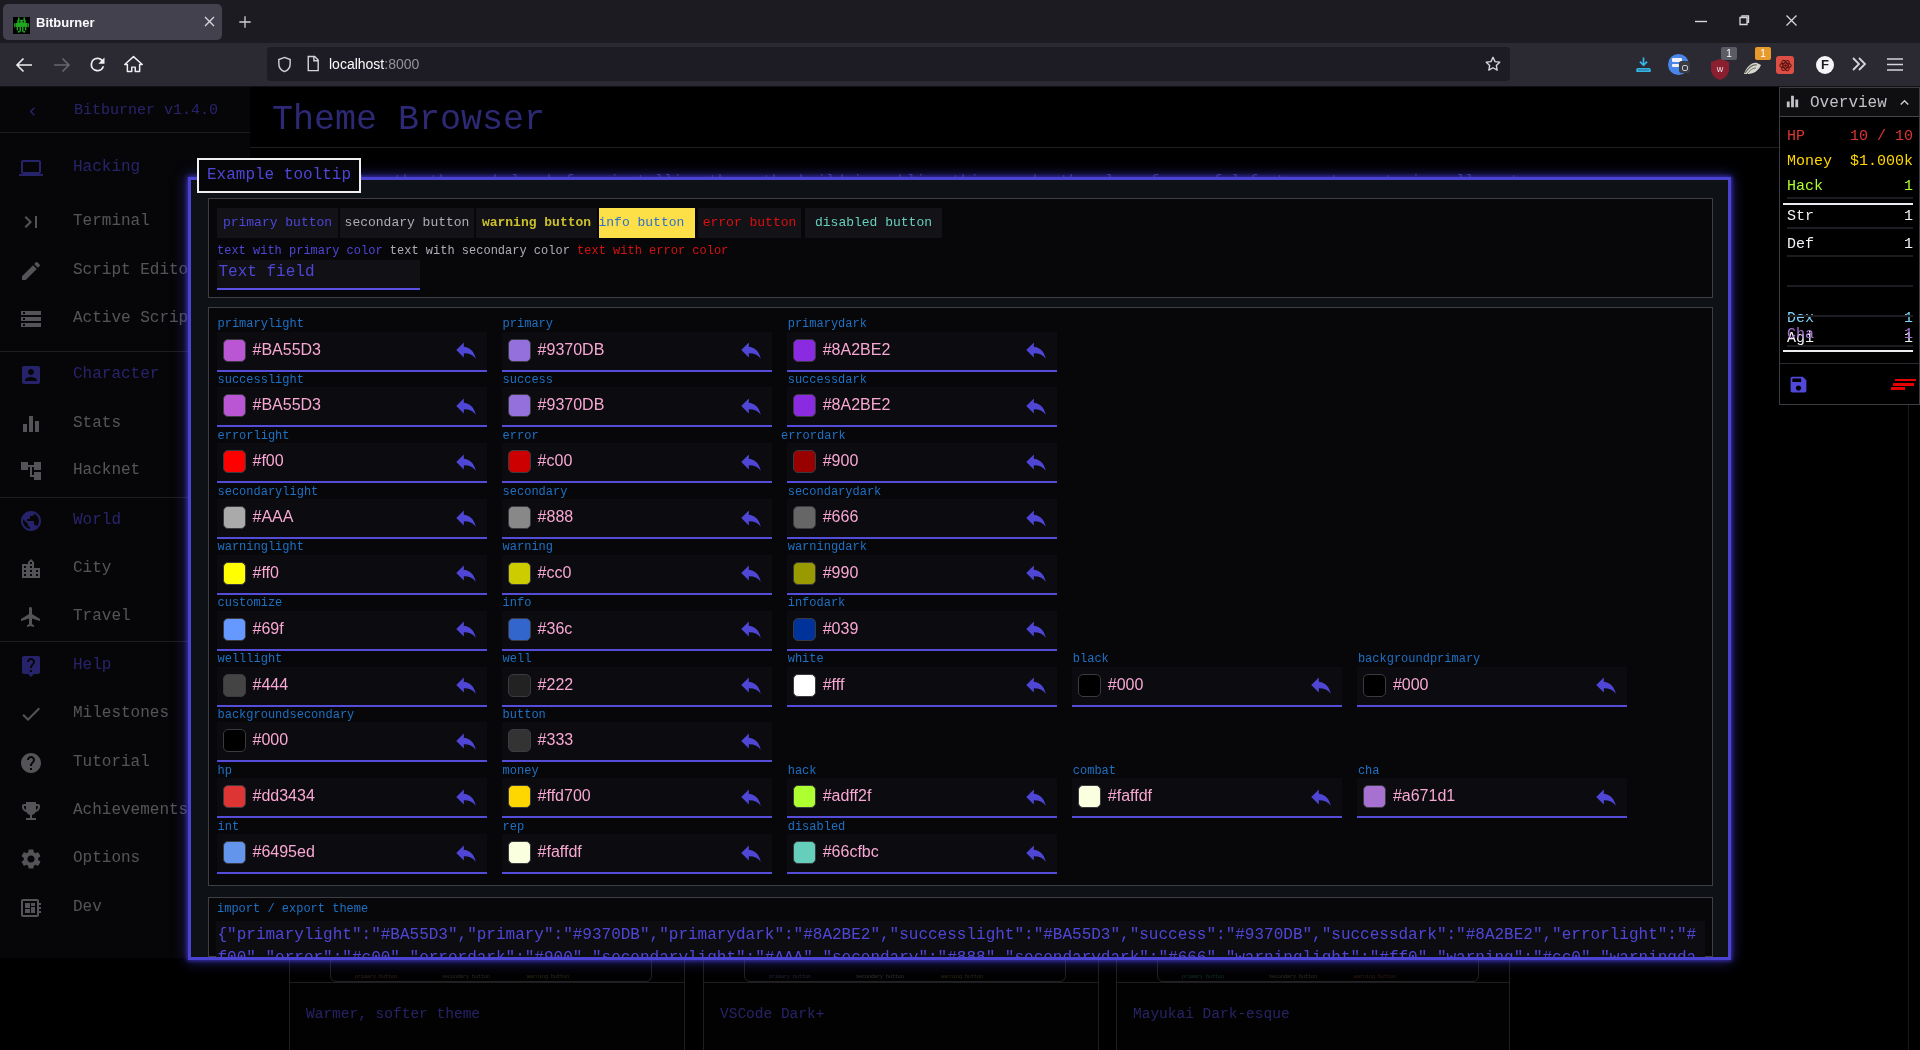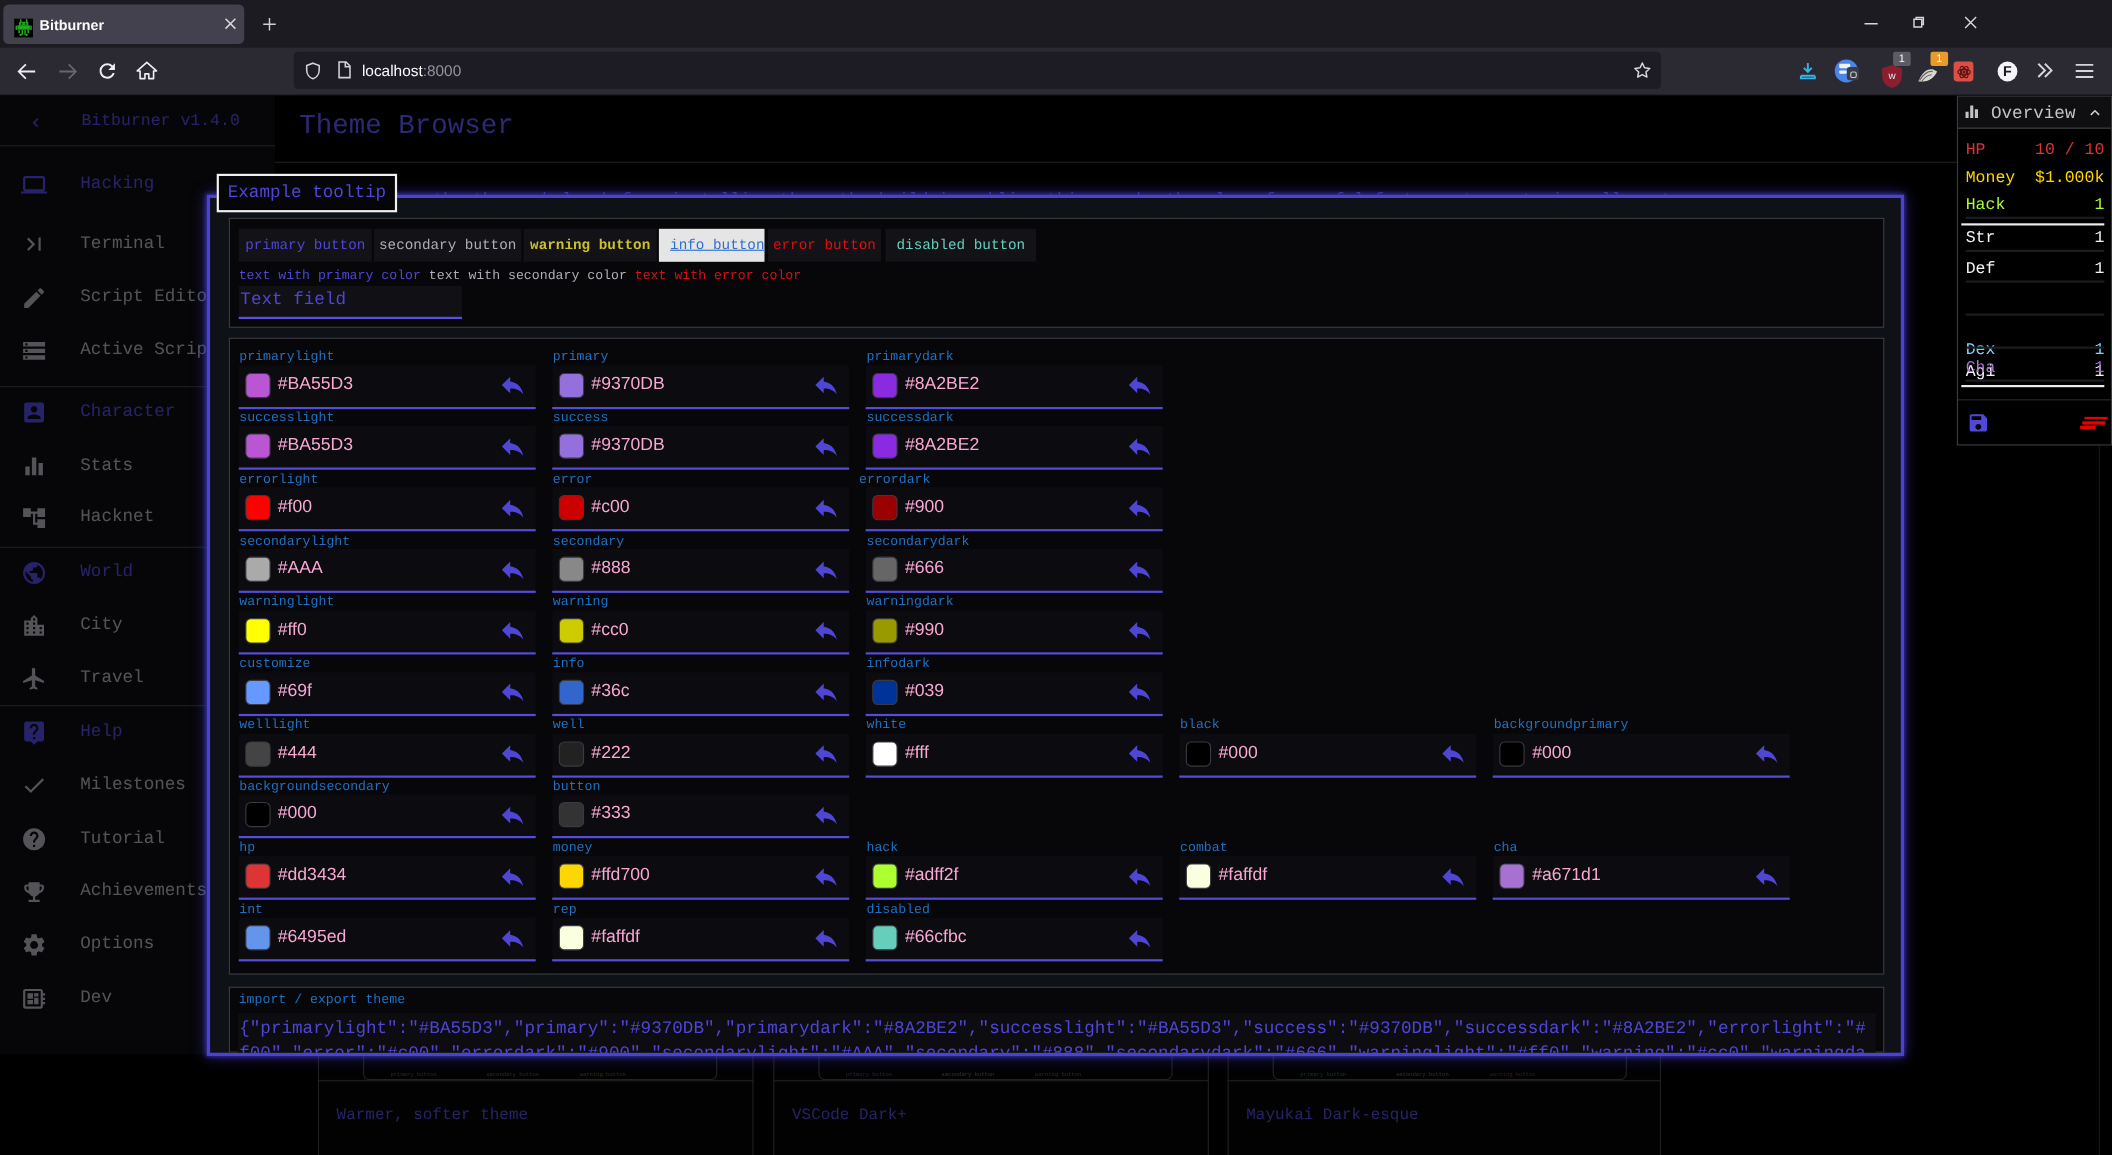--- a/index.html
+++ b/index.html
@@ -258,21 +258,21 @@
           <div class="stxt mono sub">Options</div>
         </div>
       <div class="srow" style="top:808.8px;">
           <svg class="sico sub" viewBox="0 0 24 24" width="24" height="24" fill="currentColor">
             <path d="M22 9V7h-2V5c0-1.1-.9-2-2-2H4c-1.1 0-2 .9-2 2v14c0 1.1.9 2 2 2h14c1.1 0 2-.9 2-2v-2h2v-2h-2v-2h2v-2h-2V9h2zm-4 10H4V5h14v14zM6 13h5v4H6zm6-6h4v3h-4zM6 7h5v5H6zm6 4h4v6h-4z"></path>
           </svg>
           <div class="stxt mono sub">Dev</div>
         </div>
     </div>
     <div id="content">
-      <div class="abs mono" style="left:272px;top:13px;font-size:25px;color:#5a52e8;">Theme Browser</div>
+      <div class="abs mono" style="left:272px;top:13px;font-size:35px;color:#5a52e8;">Theme Browser</div>
       <div class="abs" style="left:250px;top:59.5px;width:1660px;height:1px;background:#3f3f45;"></div>
       <div class="abs" style="left:1908px;top:60px;width:1px;height:985px;background:#323238;"></div>
       <div class="abs mono" style="left:286px;top:86px;font-size:15px;color:#756dff;white-space:nowrap;">you can try the themes below before installing them, the build is public; this may be the place for useful features to customize all parts</div>
 
       <div class="abs" style="left:289px;top:863px;width:396px;height:183px;border:1px solid #3f3f45;box-sizing:border-box;background:#050506;"></div>
       <div class="abs" style="left:703px;top:863px;width:396px;height:183px;border:1px solid #3f3f45;box-sizing:border-box;background:#050506;"></div>
       <div class="abs" style="left:1116px;top:863px;width:394px;height:183px;border:1px solid #3f3f45;box-sizing:border-box;background:#050506;"></div>
       <div class="abs" style="left:330px;top:868px;width:322px;height:27px;border:1px solid #45454c;border-radius:6px;box-sizing:border-box;"></div>
       <div class="abs" style="left:744px;top:868px;width:322px;height:27px;border:1px solid #45454c;border-radius:6px;box-sizing:border-box;"></div>
       <div class="abs" style="left:1157px;top:868px;width:322px;height:27px;border:1px solid #45454c;border-radius:6px;box-sizing:border-box;"></div>
@@ -294,21 +294,21 @@
     </div>
   </div>
   <div id="overlay"></div>
 
   <div id="modal">
 
     <div class="panel" style="top:17.5px;height:100px;"></div>
     <div class="abs mono" style="left:26px;top:28px;width:121px;height:30px;background:#121217;color:#4f46d6;font-size:13px;text-align:center;line-height:30px;">primary button</div>
     <div class="abs mono" style="left:149px;top:28px;width:134px;height:30px;background:#121217;color:#aeaeb6;font-size:13px;text-align:center;line-height:30px;">secondary button</div>
     <div class="abs mono" style="left:285px;top:28px;width:121px;height:30px;background:#121217;color:#ccc12c;font-size:13px;font-weight:700;text-align:center;line-height:30px;">warning button</div>
-    <div class="abs mono" style="left:407.5px;top:28px;width:96.5px;height:30px;background:#e5e5e5;color:#2e6fd0;font-size:13px;text-align:right;line-height:30px;text-decoration:underline;">info button</div>
+    <div class="abs mono" style="left:407.5px;top:28px;width:96.5px;height:30px;background:#fde047;color:#2e6fd0;font-size:13px;text-align:left;line-height:30px;">info button</div>
     <div class="abs mono" style="left:507px;top:28px;width:103px;height:30px;background:#121217;color:#dc1010;font-size:13px;text-align:center;line-height:30px;">error button</div>
     <div class="abs mono" style="left:614px;top:28px;width:137px;height:30px;background:#121217;color:#66cfbc;font-size:13px;text-align:center;line-height:30px;">disabled button</div>
     <div class="abs mono" style="left:26px;top:64px;font-size:12px;white-space:nowrap;"><span style="color:#4f46d6;">text with primary color </span><span style="color:#aeaeb6;">text with secondary color </span><span style="color:#d41212;">text with error color</span></div>
     <div class="abs" style="left:26px;top:79.5px;width:203px;height:28px;background:#101015;"></div>
     <div class="abs mono" style="left:27.5px;top:83px;font-size:16px;color:#4f46d6;">Text field</div>
     <div class="abs" style="left:26px;top:107.5px;width:203px;height:2px;background:#5b50e6;"></div>
 
     <div class="panel" style="top:126.5px;height:579.5px;"></div>
     <div class="cell-bg" style="left:25.5px;top:151.5px;"></div>
       <div class="lbl" style="left:26.5px;top:137px;">primarylight</div>

